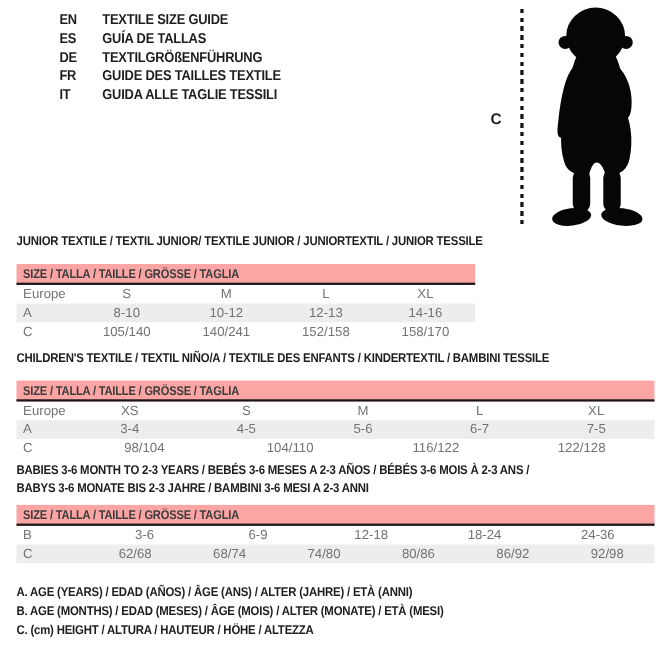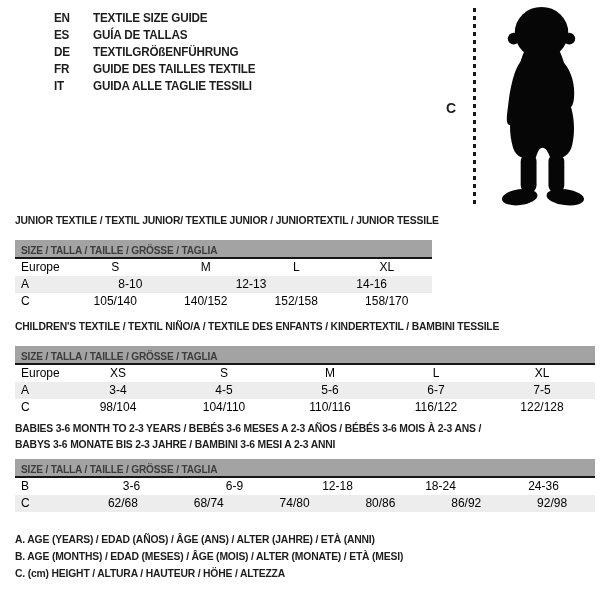--- a/index.html
+++ b/index.html
@@ -32,28 +32,28 @@
   #t1-title{top:212px;}
   #t2-title{top:318px;}
   #t3-title-1{top:420px;}
   #t3-title-2{top:436px;}
   
   .stable{position:absolute;left:15px;}
   #table1{top:240px;width:417px;}
   #table2{top:346px;width:580px;}
   #table3{top:459px;width:580px;}
   .size-bar{
-    height:17px;background:#a3a3a3;border-bottom:2px solid #161616;
+    height:17px;background:#fca5a5;border-bottom:2px solid #161616;
     padding-left:6px;line-height:17px;box-sizing:content-box;
   }
   .size-bar .bar-text{
     font-size:11.5px;font-weight:700;color:#3c3c3c;letter-spacing:-0.2px;
     display:inline-block;transform:scaleX(0.88);transform-origin:0 50%;white-space:nowrap;
   }
-  .trow{display:flex;height:17px;line-height:17px;font-size:12px;color:#000000;}
+  .trow{display:flex;height:17px;line-height:17px;font-size:12px;color:#737373;}
   .trow.shaded{background:#ededed;}
   .lbl{padding-left:6px;box-sizing:border-box;flex:0 0 auto;}
   #table1 .lbl{width:55px;}
   #table2 .lbl{width:50px;}
   #table3 .lbl{width:65px;}
   .cell{flex:1 1 0;text-align:center;}
   
   .notes{position:absolute;left:15px;top:531px;}
   .note{
     height:17px;line-height:17px;font-size:11.5px;font-weight:700;letter-spacing:-0.2px;
@@ -116,27 +116,28 @@
     <div class="trow">
       <span class="lbl">Europe</span>
       <span class="cell">S</span>
       <span class="cell">M</span>
       <span class="cell">L</span>
       <span class="cell">XL</span>
     </div>
     <div class="trow shaded">
       <span class="lbl">A</span>
       <span class="cell">8-10</span>
+      <span class="cell">10-12</span>
       <span class="cell">12-13</span>
       <span class="cell">14-16</span>
     </div>
     <div class="trow">
       <span class="lbl">C</span>
       <span class="cell">105/140</span>
-      <span class="cell">140/152</span>
+      <span class="cell">140/241</span>
       <span class="cell">152/158</span>
       <span class="cell">158/170</span>
     </div>
   </div>
 
   <div class="sec-title" id="t2-title">CHILDREN'S TEXTILE / TEXTIL NIÑO/A / TEXTILE DES ENFANTS / KINDERTEXTIL / BAMBINI TESSILE</div>
   <div class="stable" id="table2">
     <div class="size-bar">
       <span class="bar-text">SIZE / TALLA / TAILLE / GRÖSSE / TAGLIA</span>
     </div>
@@ -153,21 +154,20 @@
       <span class="cell">3-4</span>
       <span class="cell">4-5</span>
       <span class="cell">5-6</span>
       <span class="cell">6-7</span>
       <span class="cell">7-5</span>
     </div>
     <div class="trow">
       <span class="lbl">C</span>
       <span class="cell">98/104</span>
       <span class="cell">104/110</span>
-      <span class="cell">110/116</span>
       <span class="cell">116/122</span>
       <span class="cell">122/128</span>
     </div>
   </div>
 
   <div class="sec-title" id="t3-title-1">BABIES 3-6 MONTH TO 2-3 YEARS / BEBÉS 3-6 MESES A 2-3 AÑOS / BÉBÉS 3-6 MOIS À 2-3 ANS /</div>
   <div class="sec-title" id="t3-title-2">BABYS 3-6 MONATE BIS 2-3 JAHRE / BAMBINI 3-6 MESI A 2-3 ANNI</div>
   <div class="stable" id="table3">
     <div class="size-bar">
       <span class="bar-text">SIZE / TALLA / TAILLE / GRÖSSE / TAGLIA</span>

